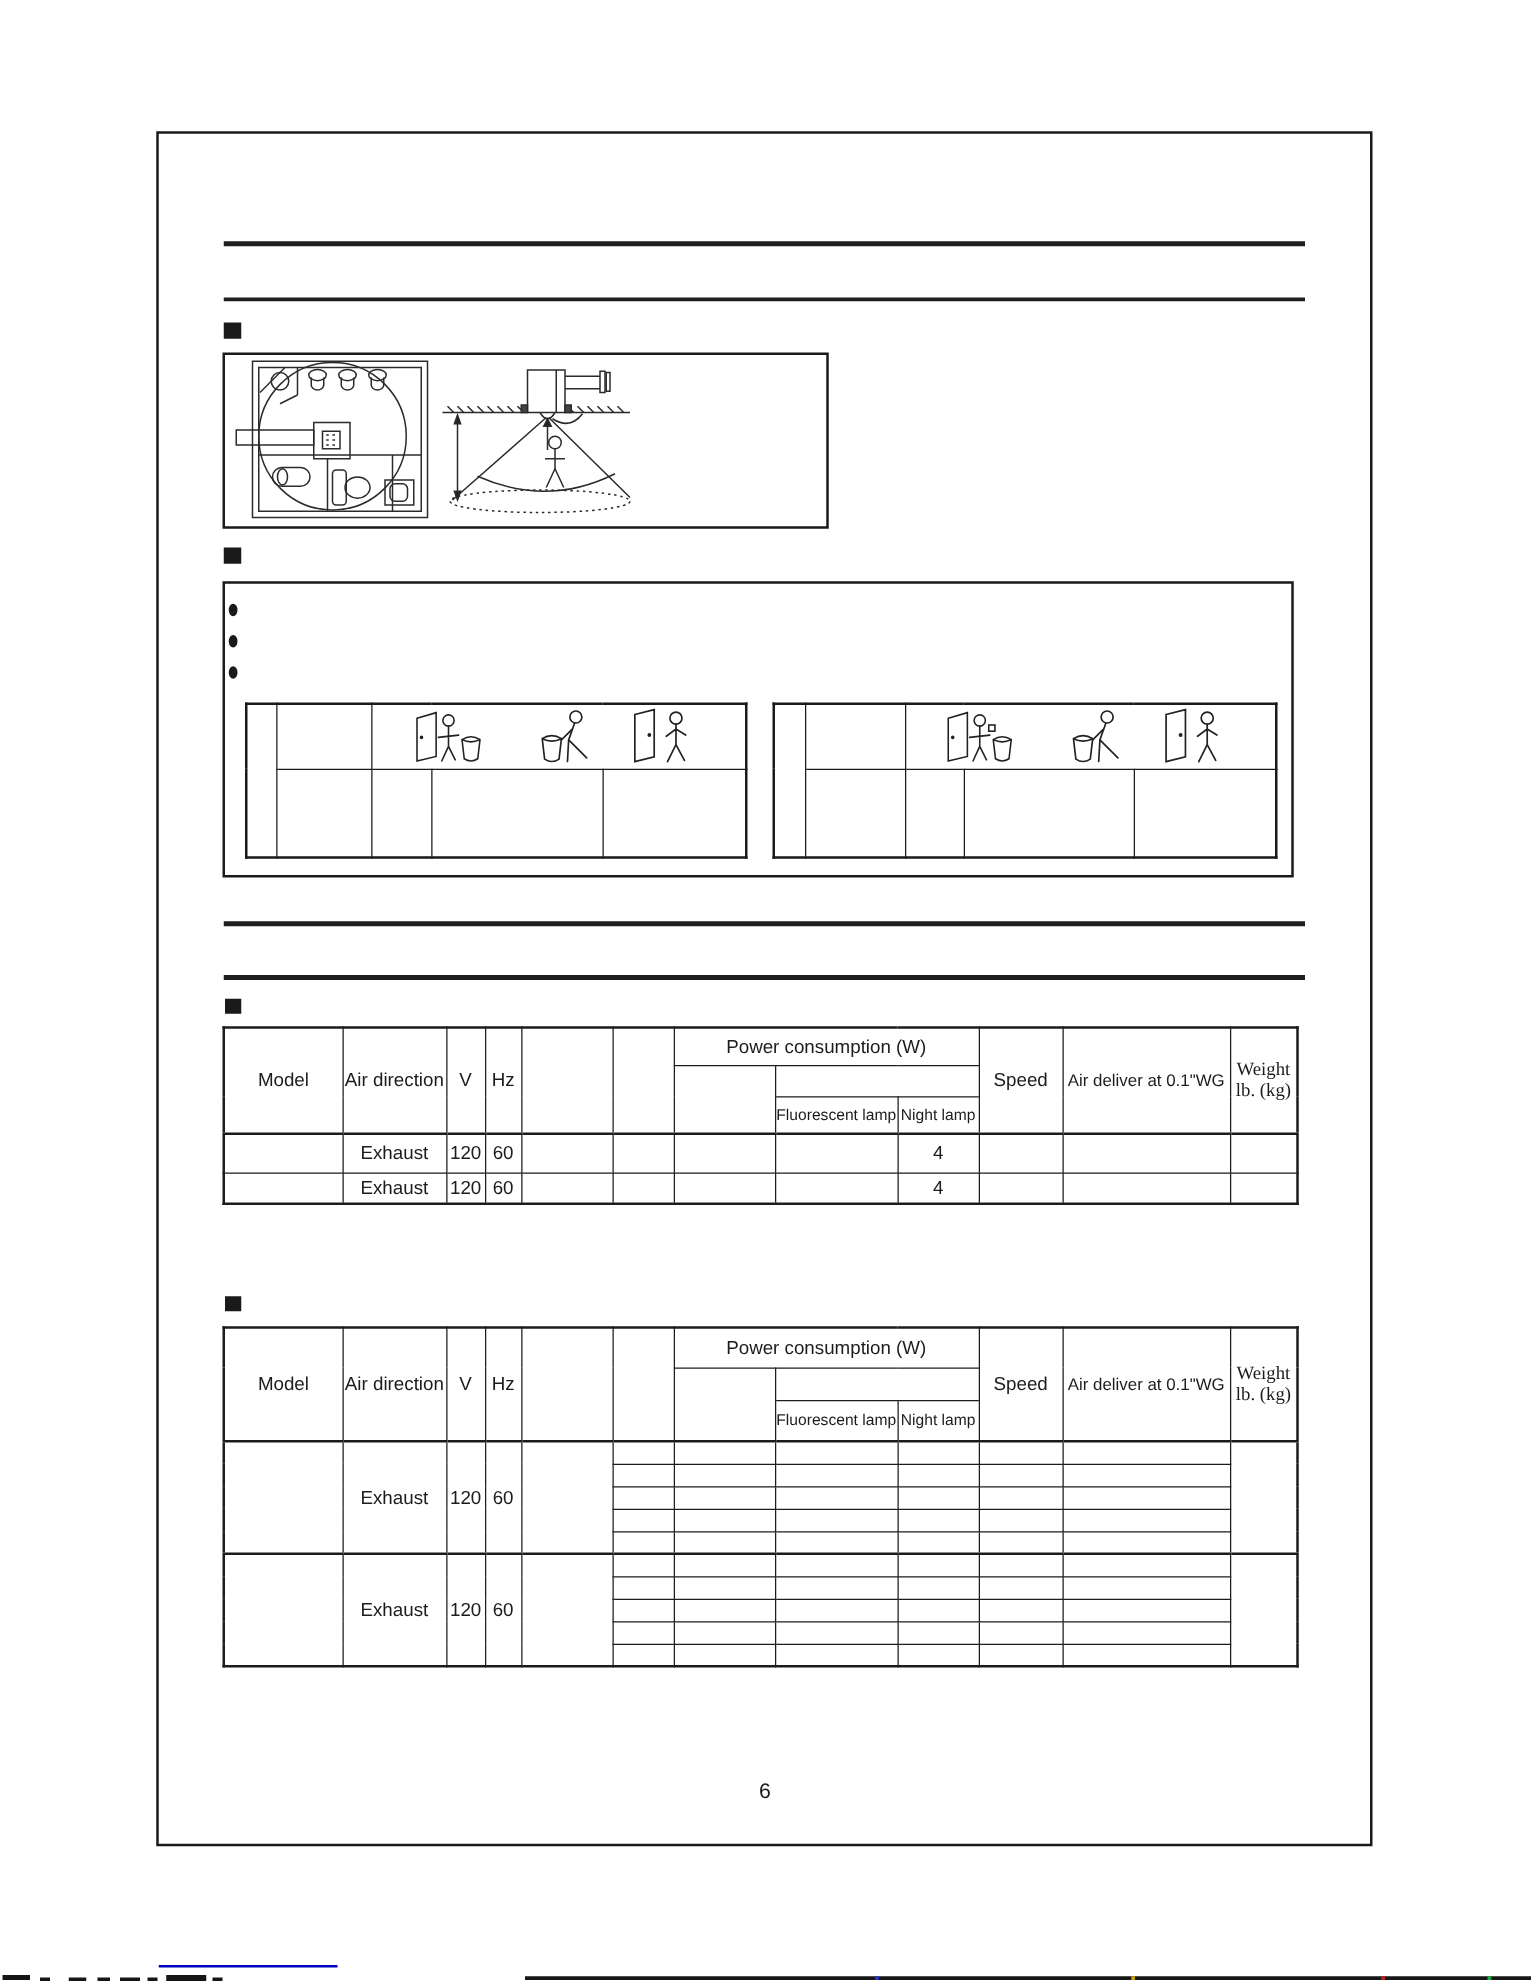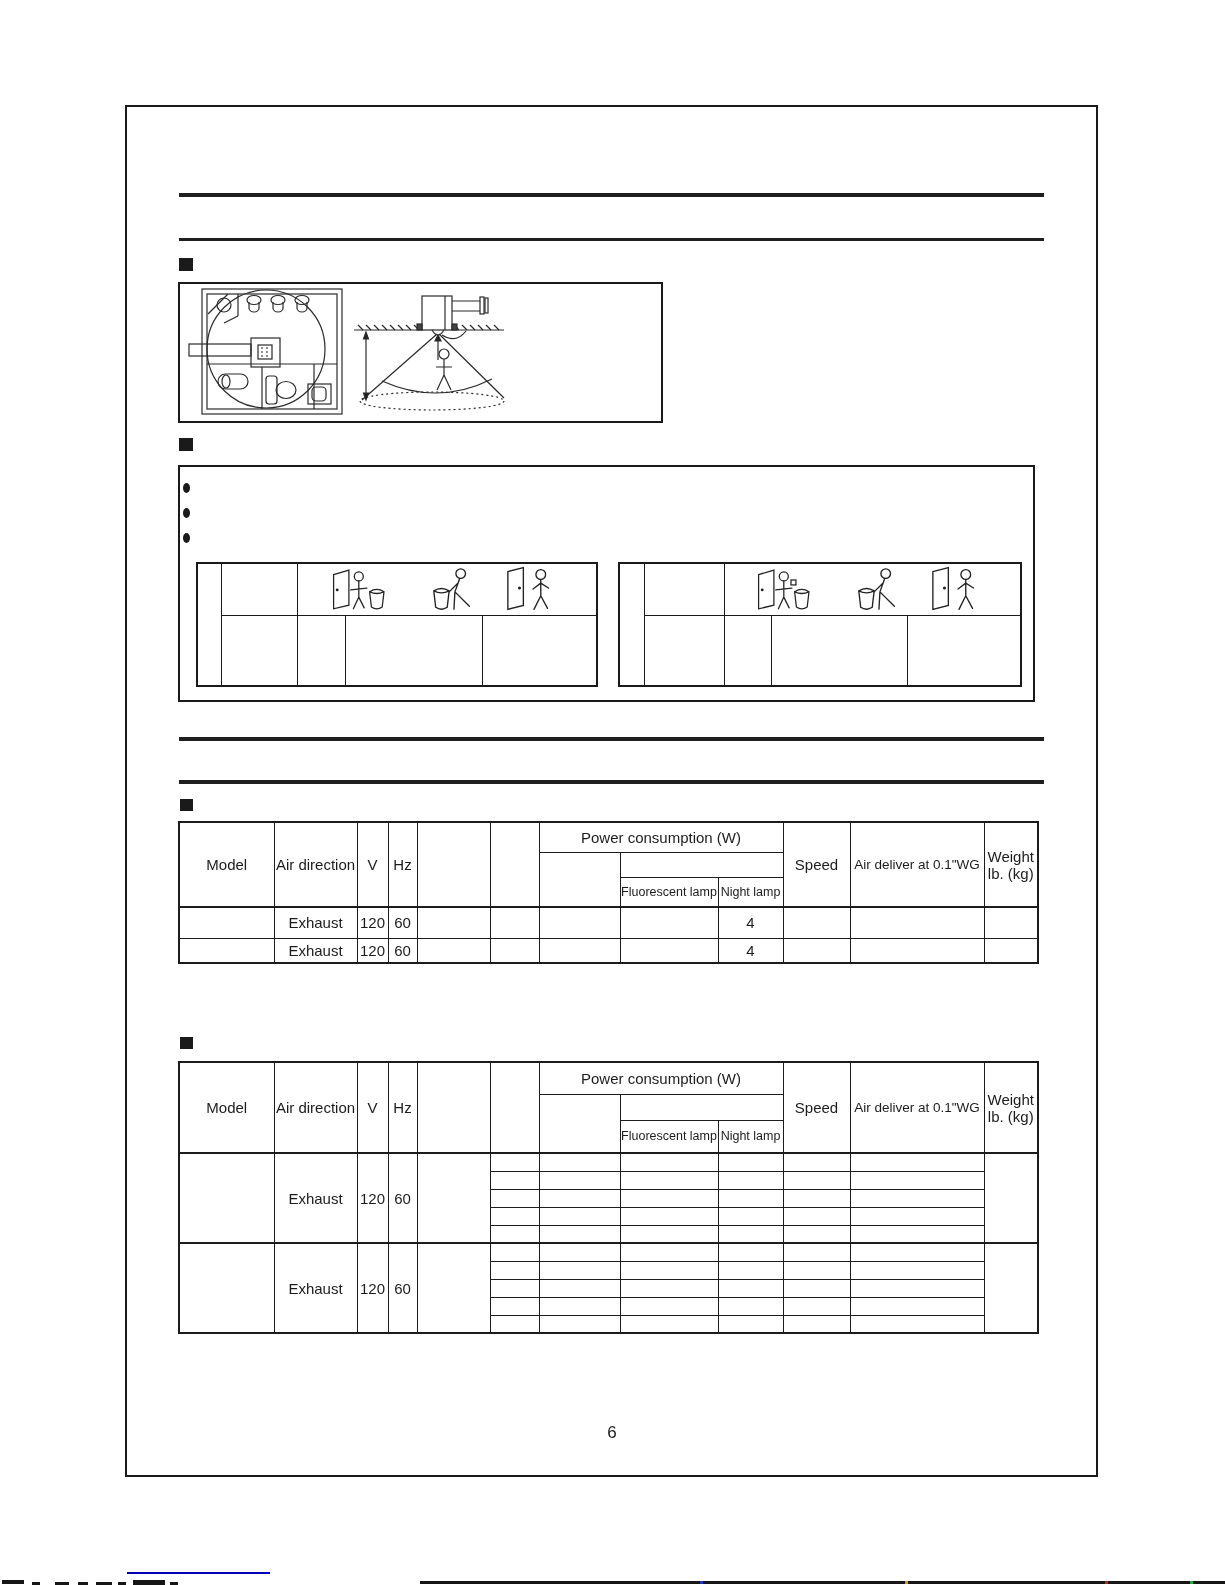--- a/index.html
+++ b/index.html
@@ -12,21 +12,21 @@
   .dotbullet{background:#1a1a1a;border-radius:50%;}
   .frame{border:2px solid #1a1a1a;background:#fff;}
 
   table.spec{border-collapse:collapse;table-layout:fixed;border:2px solid #1c1c1c;background:#fff;}
   table.spec td{border:1px solid #1c1c1c;text-align:center;vertical-align:middle;
                 padding:0;font-size:15px;color:#1c1c1c;overflow:hidden;}
   table.spec td.small{font-size:12.5px;}
   table.spec td.mid{font-size:13.5px;}
   tr.data-start td{border-top:2px solid #1c1c1c;}
   tr.group-start td{border-top:2px solid #1c1c1c;}
-  .weight-cell{display:flex;flex-direction:column;justify-content:space-around;height:100%;align-items:center;}
+  .weight-cell{display:flex;flex-direction:column;justify-content:space-around;height:100%;align-items:center;font-family:Liberation Serif, serif;}
 
   table.usage{border-collapse:collapse;table-layout:fixed;border:2px solid #1a1a1a;background:#fff;}
   table.usage td{border:1.5px solid #1a1a1a;padding:0;vertical-align:middle;}
   .figcell{display:flex;justify-content:center;align-items:flex-end;gap:26px;height:100%;padding-bottom:2px;box-sizing:border-box;}
 
   svg{display:block;}
   .ln{stroke:#2b2b2b;stroke-width:1.2;fill:none;}
   .fg{stroke:#222;stroke-width:1.4;fill:none;stroke-linecap:round;}
 
   .artifact{background:#161616;}

